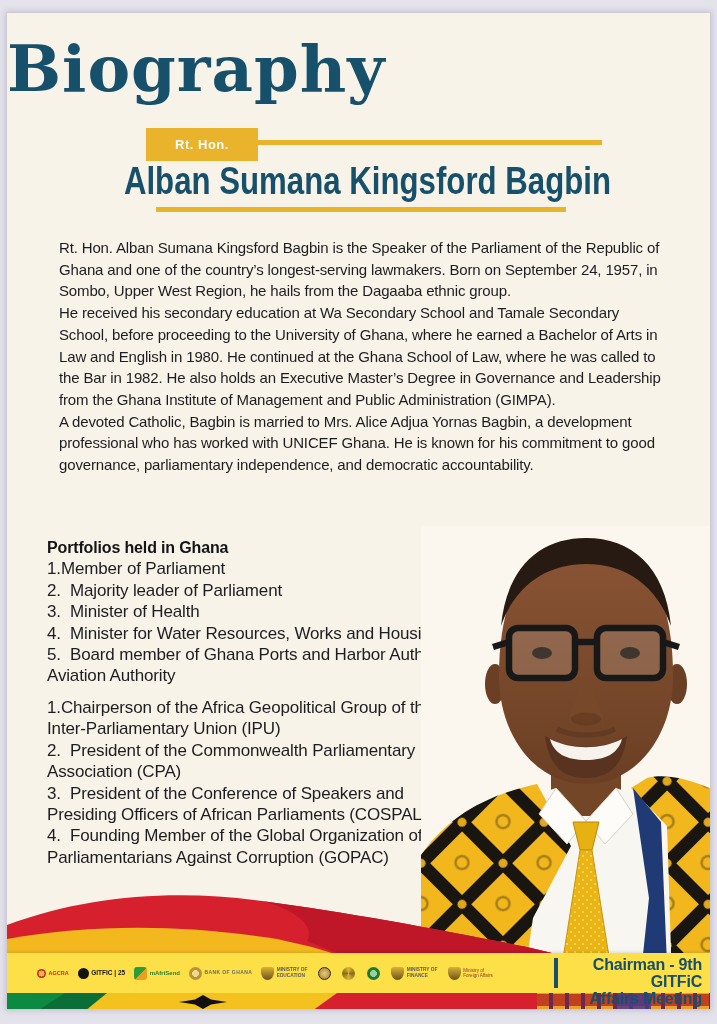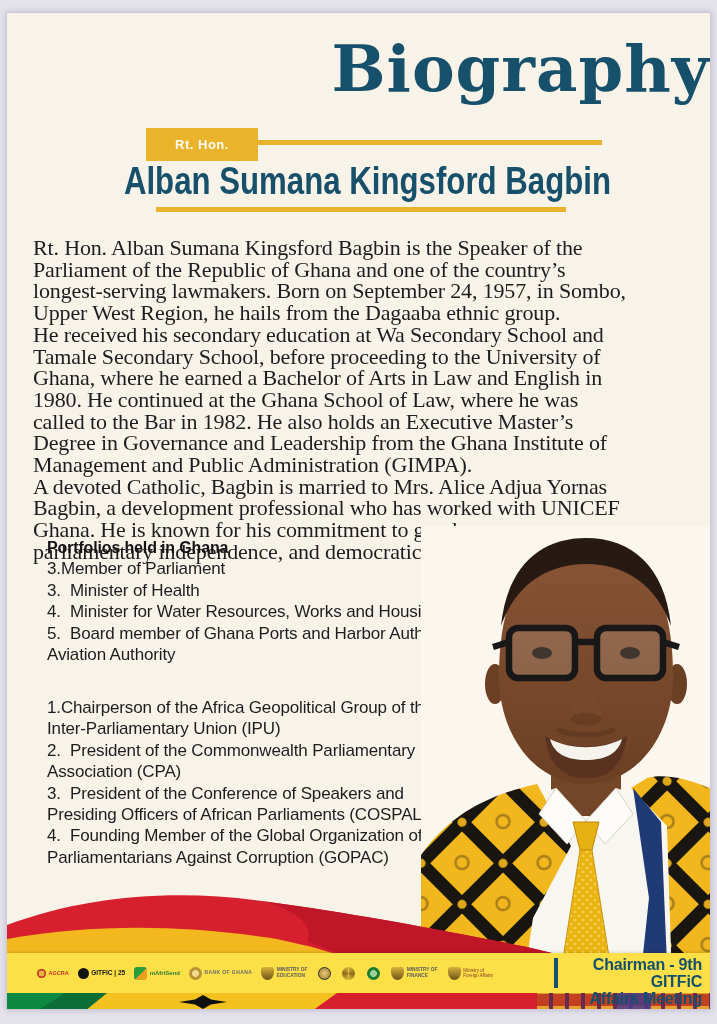--- a/index.html
+++ b/index.html
@@ -8,40 +8,40 @@
     background:#e4e3ec;
     font-family:"Liberation Sans",sans-serif;
   }
   .page{
     position:absolute;left:6px;top:12px;width:705px;height:998px;
     background:#f8f3e9;border:1px solid #cfccd8;box-sizing:border-box;
     overflow:hidden;box-shadow:0 0 6px rgba(60,60,90,.25);
   }
   
   .title{
-    position:absolute;top:18px;left:0;right:0;margin:0;text-align:right;
+    position:absolute;top:18px;left:0;right:0;margin:0;text-align:left;
     font-family:"DejaVu Serif",serif;font-weight:700;font-style:normal;
     font-size:64px;color:#17506a;letter-spacing:1px;
   }
   .badge{
     position:absolute;left:139px;top:115px;width:112px;height:33px;
     background:#e9b32b;color:#fdfbf4;font-weight:700;font-size:13px;
     display:flex;align-items:center;justify-content:center;letter-spacing:.5px;
   }
   .badge-line{position:absolute;left:251px;top:127px;width:344px;height:5px;background:#e9b32b;}
   .name-row{position:absolute;top:146px;left:0;right:0;text-align:center;white-space:nowrap;margin-left:17px;}
   .name{
     display:inline-block;transform:scaleX(.8);transform-origin:center;
     font-weight:700;font-size:39px;color:#17506a;letter-spacing:0;
   }
   .name-underline{position:absolute;left:149px;top:194px;width:410px;height:5px;background:#e9b32b;}
   
   .bio{
-    position:absolute;left:26px;top:224px;width:602px;
-    font-size:22px;line-height:21.7px;color:#1d1d1f;letter-spacing:-.15px;font-family:Liberation Serif, serif;
+    position:absolute;left:52px;top:224px;width:602px;
+    font-size:15px;line-height:21.7px;color:#1d1d1f;letter-spacing:-.15px;
   }
   .bio p{margin:0;}
   .section{position:absolute;left:40px;color:#1d1d1f;font-size:17px;line-height:21.4px;letter-spacing:-.15px;}
   .section h2{margin:0;font-size:16px;line-height:21.4px;color:#141416;}
   .section .pline{white-space:pre-wrap;}
   .sec-ghana{top:524px;width:602px;}
   .sec-intl{top:684px;width:398px;}
   
   .portrait{position:absolute;left:414px;top:513px;width:291px;height:485px;display:block;}
   
@@ -95,21 +95,22 @@
 
   <p>Rt. Hon. Alban Sumana Kingsford Bagbin is the Speaker of the Parliament of the Republic of Ghana and one of the country’s longest-serving lawmakers. Born on September 24, 1957, in Sombo, Upper West Region, he hails from the Dagaaba ethnic group.</p>
       <p>He received his secondary education at Wa Secondary School and Tamale Secondary School, before proceeding to the University of Ghana, where he earned a Bachelor of Arts in Law and English in 1980. He continued at the Ghana School of Law, where he was called to the Bar in 1982. He also holds an Executive Master’s Degree in Governance and Leadership from the Ghana Institute of Management and Public Administration (GIMPA).</p>
       <p>A devoted Catholic, Bagbin is married to Mrs. Alice Adjua Yornas Bagbin, a development professional who has worked with UNICEF Ghana. He is known for his commitment to good governance, parliamentary independence, and democratic accountability.</p>
     </div>
 
   <div class="section sec-ghana">
     <h2>Portfolios held in Ghana</h2>
     <div>
 
-    <div class="pline">3.Member of Parliament</div>
+    <div class="pline">1.Member of Parliament</div>
+        <div class="pline">2.  Majority leader of Parliament</div>
         <div class="pline">3.  Minister of Health</div>
         <div class="pline">4.  Minister for Water Resources, Works and Housing</div>
         <div class="pline">5.  Board member of Ghana Ports and Harbor Authority and the Ghana Civil Aviation Authority</div>
       </div>
   </div>
 
   <div class="section sec-intl">
     <div>
 
     <div class="pline">1.Chairperson of the Africa Geopolitical Group of the Inter-Parliamentary Union (IPU)</div>

